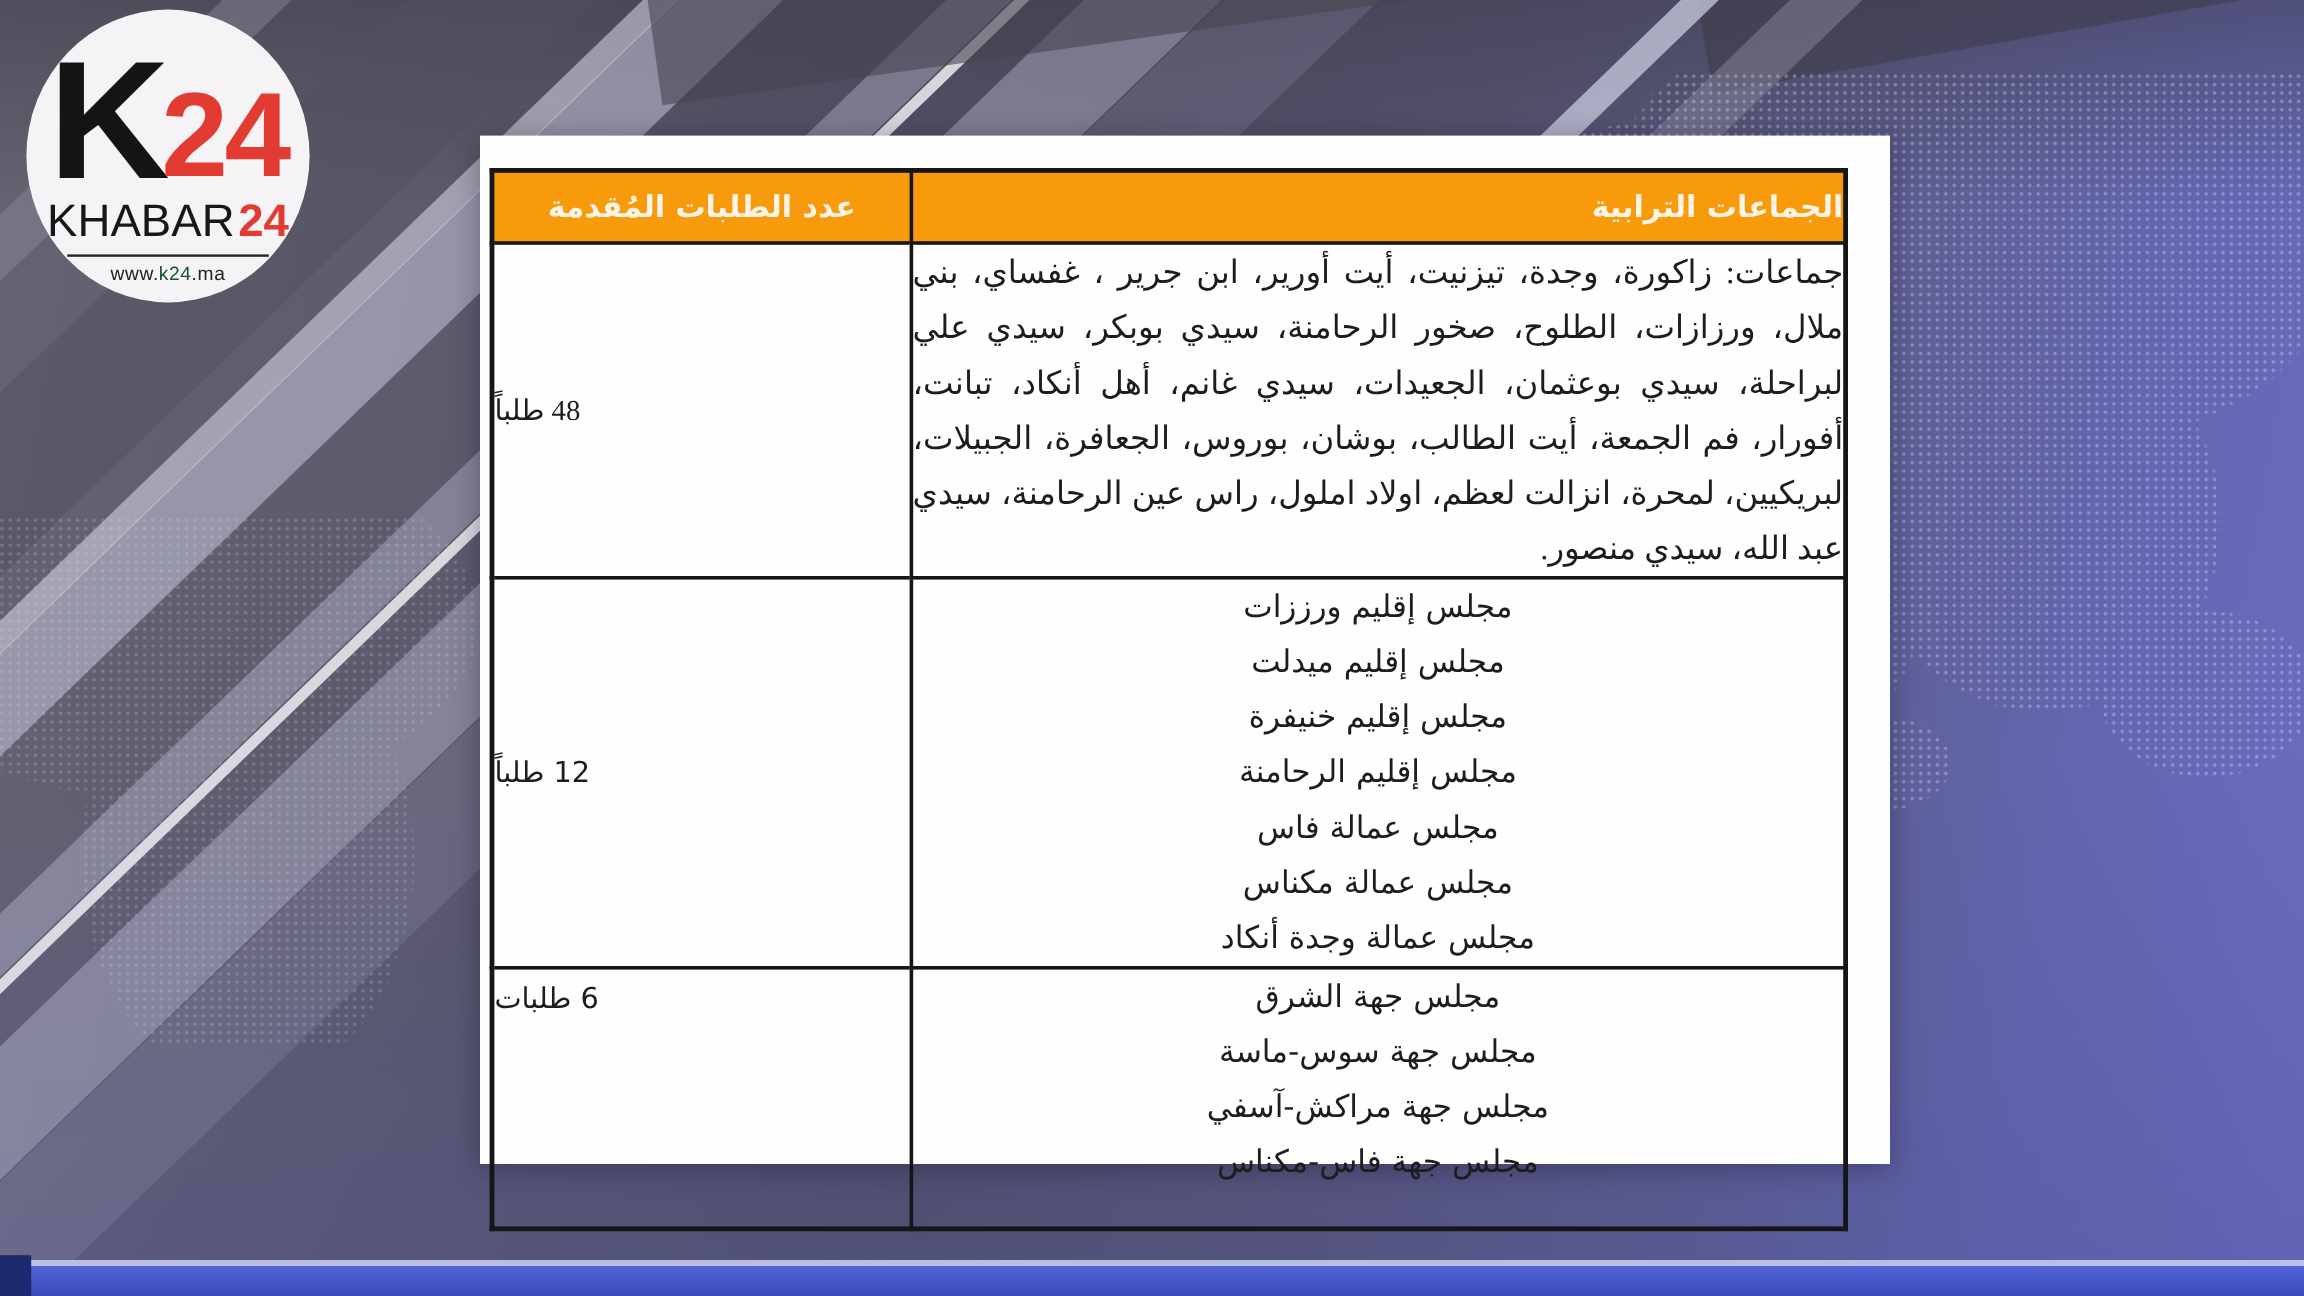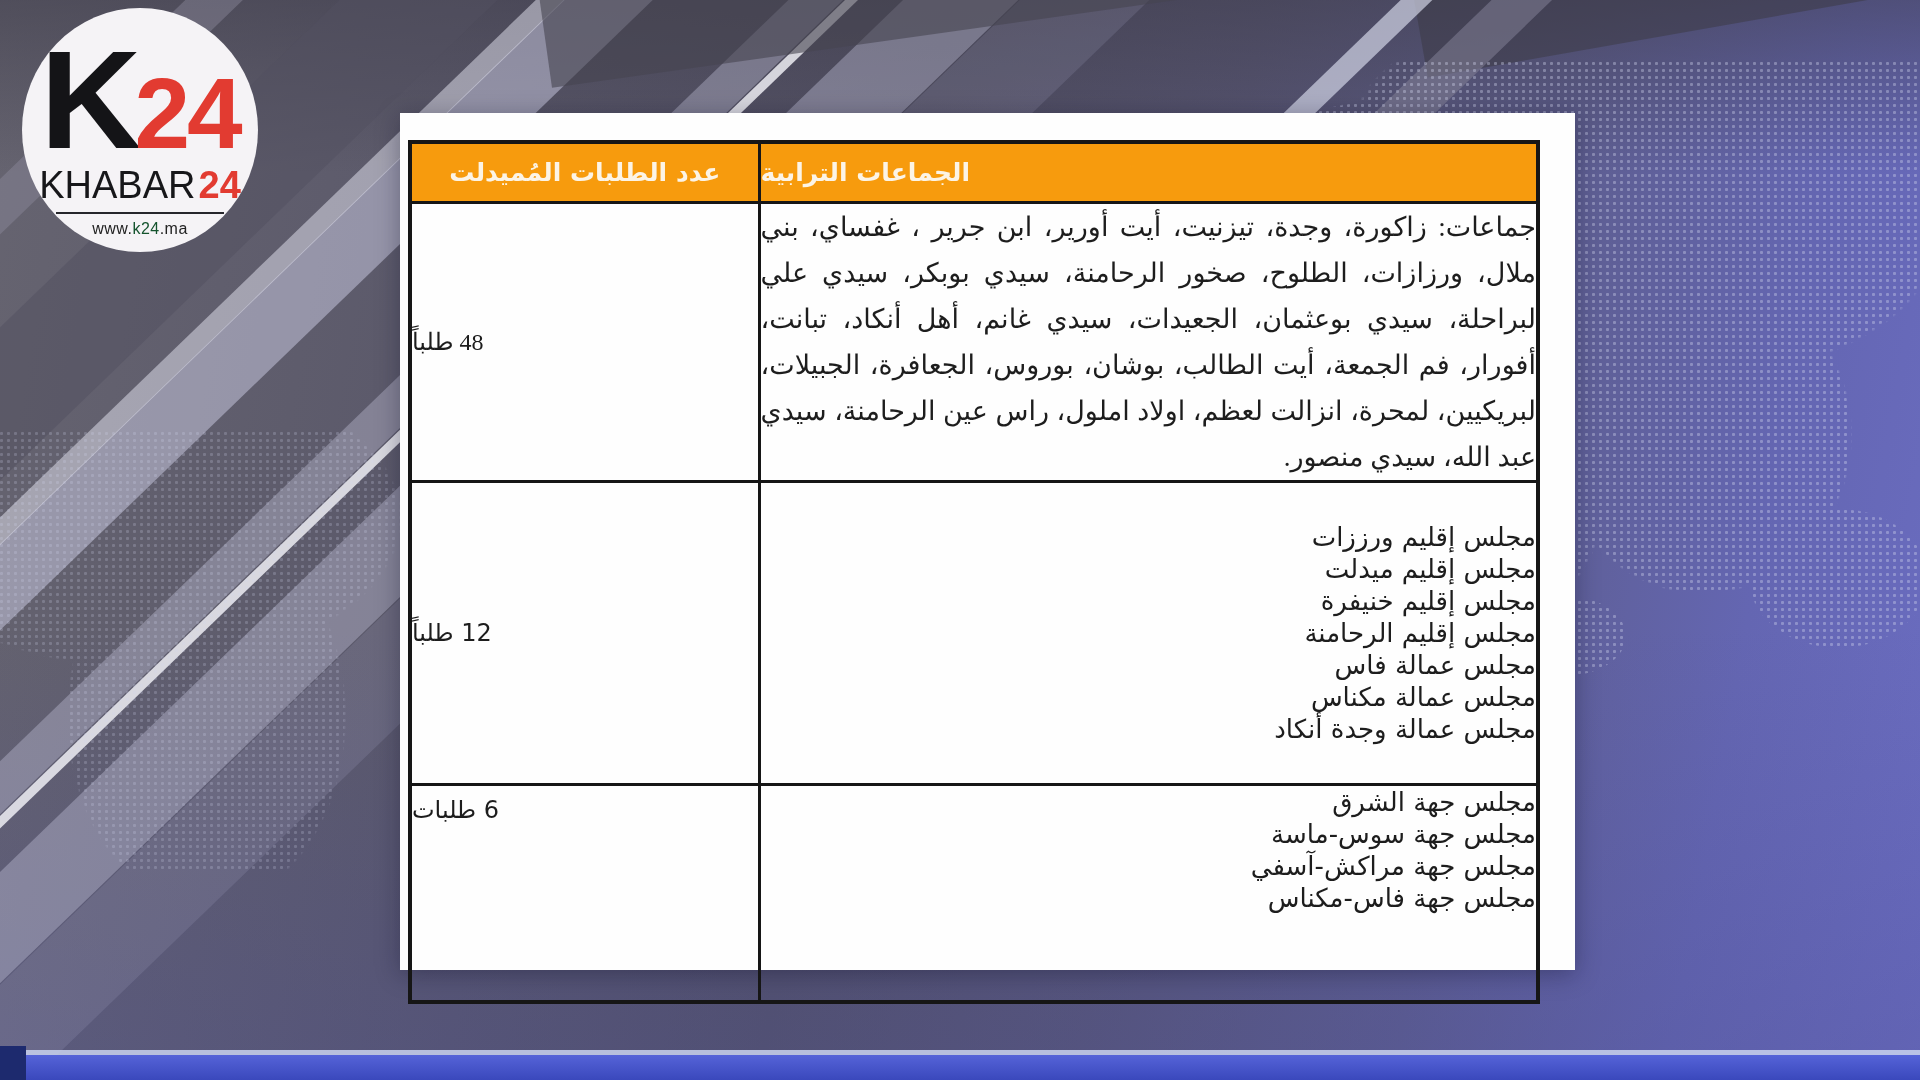--- a/index.html
+++ b/index.html
@@ -76,27 +76,27 @@
   
   .page{position:absolute;z-index:5;left:400px;top:113px;width:1175px;height:857px;
         background:#fefefe;box-shadow:0 4px 22px rgba(15,15,40,.35);}
   .dtable{position:absolute;left:8px;top:27px;width:1128px;table-layout:fixed;
           border-collapse:collapse;border:4px solid #161616;direction:rtl;
           font-family:"DejaVu Sans",sans-serif;color:#1d1d1d;}
   .dtable col.c1{width:779px;}
   .dtable col.c2{width:349px;}
   .dtable th,.dtable td{border:3px solid #161616;padding:0;}
   .dtable th{height:57px;background:#F79B0D;color:#FCF4E6;font-size:25px;font-weight:bold;}
-  .th-comm{text-align:left;padding-right:18px;}
+  .th-comm{text-align:right;padding-right:18px;}
   .th-count{text-align:center;}
   .para{font-size:27px;line-height:46px;text-align:justify;padding:8px 15px 6px 12px;vertical-align:top;}
   .r1 td{height:245px;font-family:Liberation Serif, serif;}
   .r2 td{height:300px;}
   .r3 td{height:204px;}
-  .list{font-size:26px;line-height:32px;text-align:right;padding-left:10px;padding-right:14px;
+  .list{font-size:26px;line-height:46px;text-align:center;padding-left:10px;padding-right:14px;
         white-space:pre-line;}
   .vmid{vertical-align:middle;}
   .vtop{vertical-align:top;padding-top:12px;}
   .count{font-size:24px;text-align:left;}
   .count.vmid{vertical-align:middle;}
   .count.vtop{vertical-align:top;padding-top:10px;}
 </style>
 </head>
 <body>
 
@@ -141,21 +141,21 @@
 
   <div class="page">
     <table class="dtable" dir="rtl">
       <colgroup>
           <col class="c1">
           <col class="c2">
         </colgroup>
       <thead>
         <tr>
           <th class="th-comm">الجماعات الترابية</th>
-          <th class="th-count">عدد الطلبات المُميدلت</th>
+          <th class="th-count">عدد الطلبات المُقدمة</th>
         </tr>
       </thead>
       <tbody>
         <tr class="r1">
           <td class="para">جماعات: زاكورة، وجدة، تيزنيت، أيت أورير، ابن جرير ، غفساي، بني ملال، ورزازات، الطلوح، صخور الرحامنة، سيدي بوبكر، سيدي علي لبراحلة، سيدي بوعثمان، الجعيدات، سيدي غانم، أهل أنكاد، تبانت، أفورار، فم الجمعة، أيت الطالب، بوشان، بوروس، الجعافرة، الجبيلات، لبريكيين، لمحرة، انزالت لعظم، اولاد املول، راس عين الرحامنة، سيدي عبد الله، سيدي منصور.</td>
           <td class="count vmid">48 طلباً</td>
         </tr>
         <tr class="r2">
           <td class="list vmid">مجلس إقليم ورززات
 مجلس إقليم ميدلت

